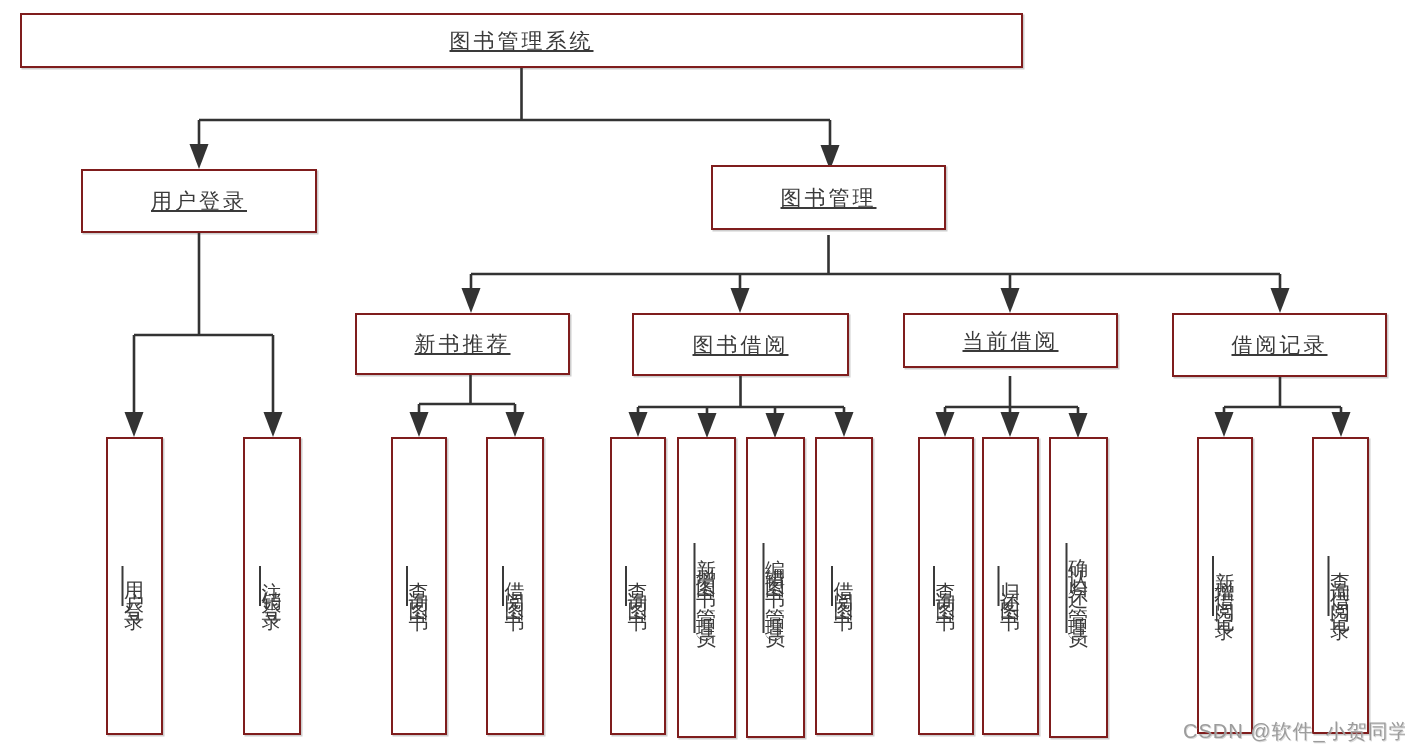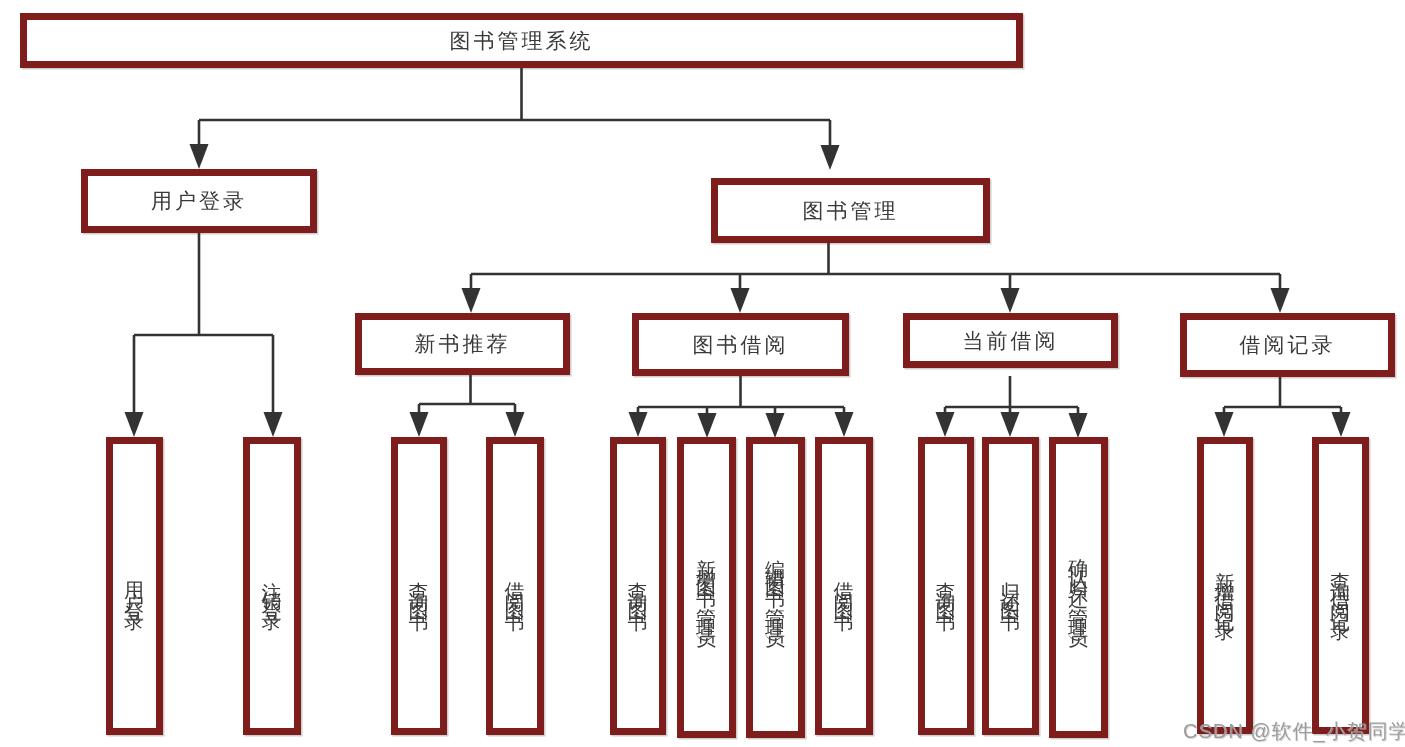--- a/index.html
+++ b/index.html
@@ -20,48 +20,49 @@
     left: 0;
     top: 0;
     width: 1405px;
     height: 747px;
     z-index: 1;
   }
   .node, .leaf {
     position: absolute;
     box-sizing: border-box;
     background: #ffffff;
-    border: 7px solid #7f1d1d;
+    border: 2px solid #7f1d1d;
     box-shadow: 1.5px 1.5px 0 rgba(60,60,60,0.25);
     color: #3a3a3a;
     display: flex;
     align-items: center;
     justify-content: center;
     z-index: 2;
+    text-decoration: underline;
   }
   .node {
     font-size: 21px;
     letter-spacing: 3px;
     white-space: nowrap;
   }
   .leaf .vtext {
     writing-mode: vertical-rl;
     text-orientation: mixed;
     font-size: 20px;
     letter-spacing: 10px;
     line-height: 1;
   }
   
   #n-root          { left: 20px;   top: 13px;  width: 1003px; height: 55px; }
   #n-user-login    { left: 81px;   top: 169px; width: 236px;  height: 64px; }
-  #n-book-mgmt     { left: 711px;  top: 178px; width: 279px;  height: 65px; }
+  #n-book-mgmt     { left: 711px;  top: 165px; width: 235px;  height: 65px; }
   #n-new-books     { left: 355px;  top: 313px; width: 215px;  height: 62px; }
   #n-book-borrow   { left: 632px;  top: 313px; width: 217px;  height: 63px; }
   #n-current-borrow{ left: 903px;  top: 313px; width: 215px;  height: 55px; }
-  #n-borrow-records{ left: 1172px; top: 313px; width: 215px;  height: 64px; margin-left: 8px; }
+  #n-borrow-records{ left: 1172px; top: 313px; width: 215px;  height: 64px; }
   
   #l-user-login    { left: 106px;  top: 437px; width: 57px; height: 298px; }
   #l-logout        { left: 243px;  top: 437px; width: 58px; height: 298px; }
   #l-query-books-a { left: 391px;  top: 437px; width: 56px; height: 298px; }
   #l-borrow-books-a{ left: 486px;  top: 437px; width: 58px; height: 298px; }
   #l-query-books-b { left: 610px;  top: 437px; width: 56px; height: 298px; }
   #l-add-book      { left: 677px;  top: 437px; width: 59px; height: 301px; }
   #l-edit-book     { left: 746px;  top: 437px; width: 59px; height: 301px; }
   #l-borrow-books-b{ left: 815px;  top: 437px; width: 58px; height: 298px; }
   #l-query-books-c { left: 918px;  top: 437px; width: 56px; height: 298px; }

